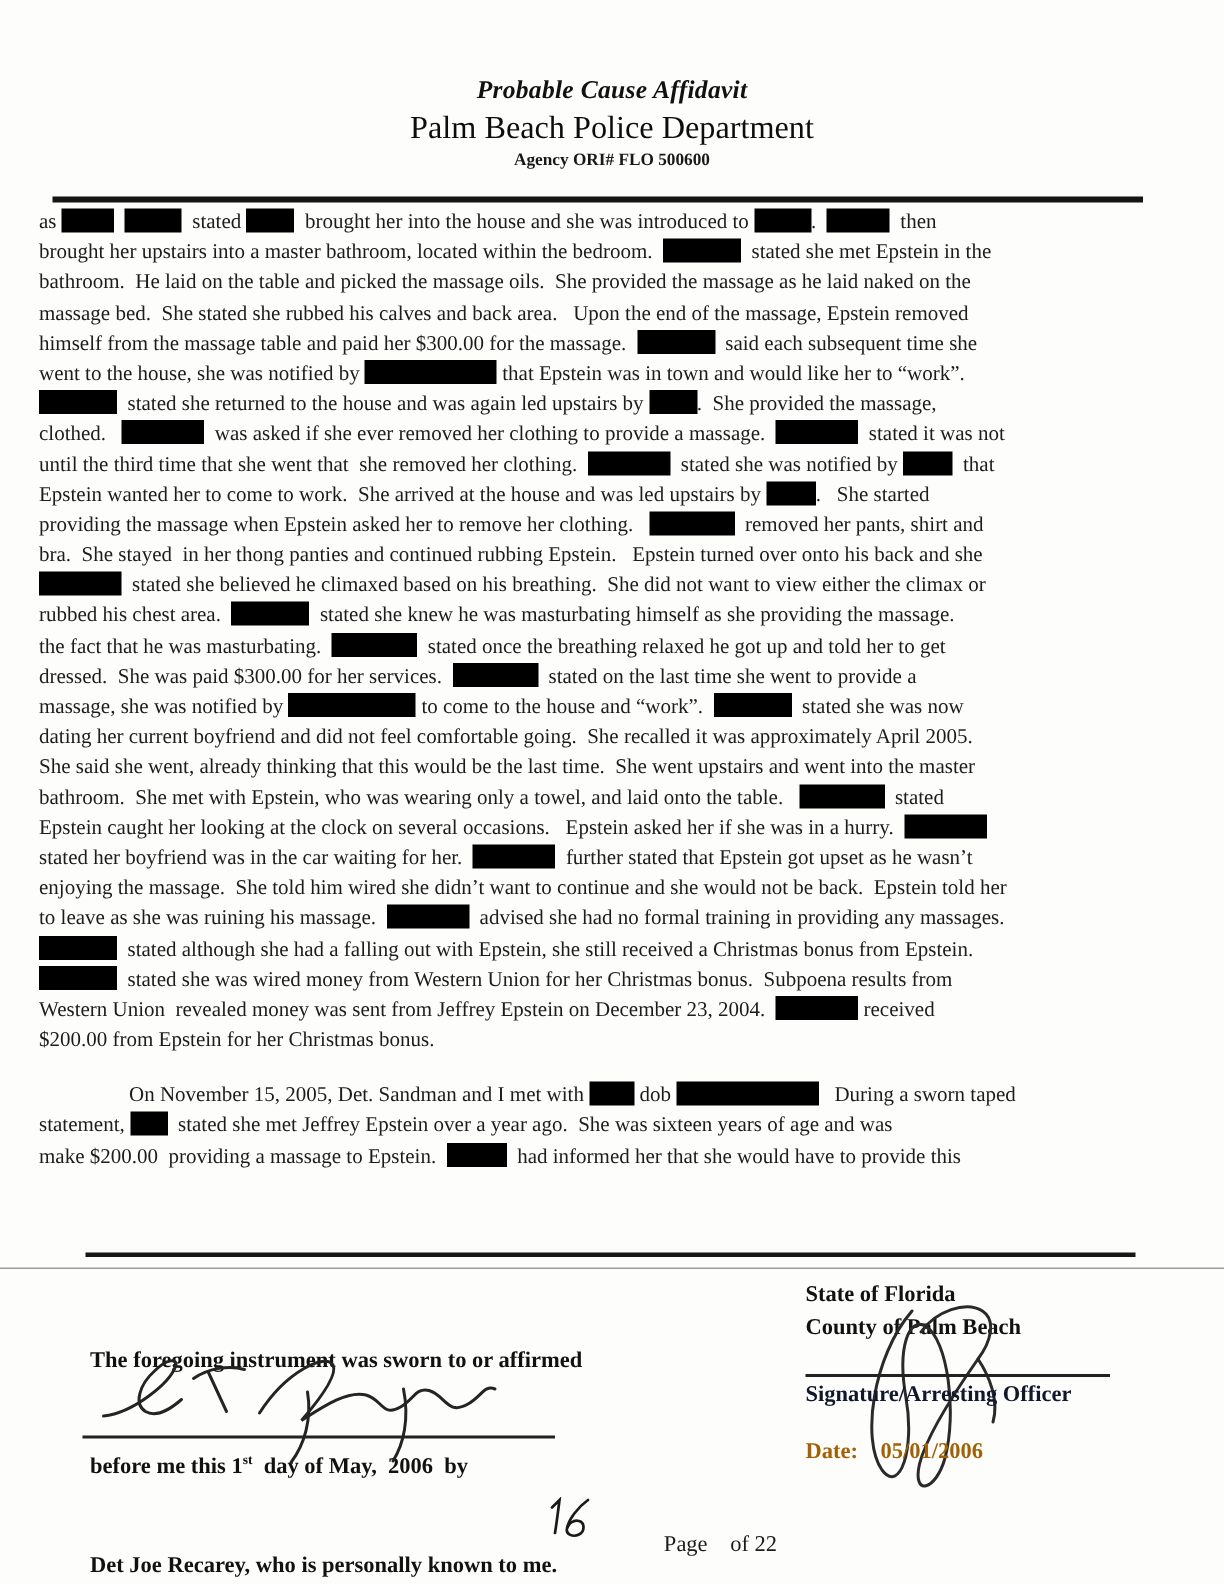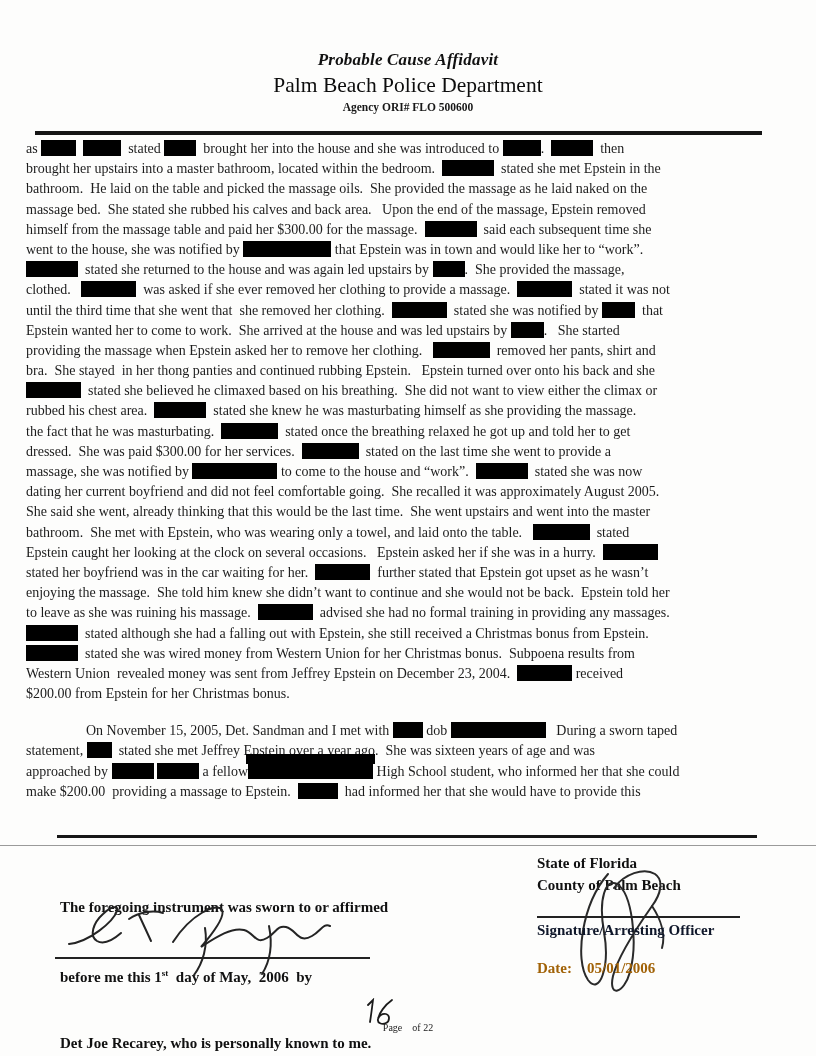--- a/index.html
+++ b/index.html
@@ -43,21 +43,21 @@
   .sig-svg{position:absolute;pointer-events:none;}
   .sig-left-svg{top:900px;left:55px;}
   .sig-right-svg{top:868px;left:548px;}
   .sig-line-left{position:absolute;top:957px;left:55px;width:315px;height:2px;background:#222;}
   .sig-line-right{position:absolute;top:916px;left:537px;width:203px;height:2px;background:#222;}
   .sig-label{position:absolute;font-weight:700;font-size:15px;color:#0f172a;}
   .sig-label-left{top:962px;left:57px;}
   .sig-label-right{top:922px;left:537px;}
   .date-row{position:absolute;top:960px;left:537px;font-weight:700;font-size:15px;color:#a16207;white-space:pre;text-align:right;}
   
-  .pagenum{position:absolute;top:1022px;left:298px;width:220px;text-align:center;font-size:10px;color:#1b1b1b;white-space:pre;}
+  .pagenum{position:absolute;top:1022px;left:298px;width:220px;text-align:right;font-size:15px;color:#1b1b1b;white-space:pre;}
   .hand-16{position:absolute;top:998px;left:362px;}
 </style>
 </head>
 <body>
 
 <div class="page">
 
   <div class="doc-header">
     <div class="doc-title">Probable Cause Affidavit</div>
     <div class="doc-dept">Palm Beach Police Department</div>
@@ -77,35 +77,34 @@
       <div class="line">clothed.   <span class="redact" style="width: 55px;"></span>  was asked if she ever removed her clothing to provide a massage.  <span class="redact" style="width: 55px;"></span>  stated it was not</div>
       <div class="line">until the third time that she went that  she removed her clothing.  <span class="redact" style="width: 55px;"></span>  stated she was notified by <span class="redact" style="width: 33px;"></span>  that</div>
       <div class="line">Epstein wanted her to come to work.  She arrived at the house and was led upstairs by <span class="redact" style="width: 33px;"></span>.   She started</div>
       <div class="line">providing the massage when Epstein asked her to remove her clothing.   <span class="redact" style="width: 57px;"></span>  removed her pants, shirt and</div>
       <div class="line">bra.  She stayed  in her thong panties and continued rubbing Epstein.   Epstein turned over onto his back and she</div>
       <div class="line"><span class="redact" style="width: 55px;"></span>  stated she believed he climaxed based on his breathing.  She did not want to view either the climax or</div>
       <div class="line">rubbed his chest area.  <span class="redact" style="width: 52px;"></span>  stated she knew he was masturbating himself as she providing the massage.</div>
       <div class="line">the fact that he was masturbating.  <span class="redact" style="width: 57px;"></span>  stated once the breathing relaxed he got up and told her to get</div>
       <div class="line">dressed.  She was paid $300.00 for her services.  <span class="redact" style="width: 57px;"></span>  stated on the last time she went to provide a</div>
       <div class="line">massage, she was notified by <span class="redact" style="width: 85px;"></span> to come to the house and “work”.  <span class="redact" style="width: 52px;"></span>  stated she was now</div>
-      <div class="line">dating her current boyfriend and did not feel comfortable going.  She recalled it was approximately August 2005.</div>
+      <div class="line">dating her current boyfriend and did not feel comfortable going.  She recalled it was approximately April 2005.</div>
       <div class="line">She said she went, already thinking that this would be the last time.  She went upstairs and went into the master</div>
       <div class="line">bathroom.  She met with Epstein, who was wearing only a towel, and laid onto the table.   <span class="redact" style="width: 57px;"></span>  stated</div>
       <div class="line">Epstein caught her looking at the clock on several occasions.   Epstein asked her if she was in a hurry.  <span class="redact" style="width: 55px;"></span></div>
       <div class="line">stated her boyfriend was in the car waiting for her.  <span class="redact" style="width: 55px;"></span>  further stated that Epstein got upset as he wasn’t</div>
-      <div class="line">enjoying the massage.  She told him knew she didn’t want to continue and she would not be back.  Epstein told her</div>
+      <div class="line">enjoying the massage.  She told him wired she didn’t want to continue and she would not be back.  Epstein told her</div>
       <div class="line">to leave as she was ruining his massage.  <span class="redact" style="width: 55px;"></span>  advised she had no formal training in providing any massages.</div>
       <div class="line"><span class="redact" style="width: 52px;"></span>  stated although she had a falling out with Epstein, she still received a Christmas bonus from Epstein.</div>
       <div class="line"><span class="redact" style="width: 52px;"></span>  stated she was wired money from Western Union for her Christmas bonus.  Subpoena results from</div>
       <div class="line">Western Union  revealed money was sent from Jeffrey Epstein on December 23, 2004.  <span class="redact" style="width: 55px;"></span> received</div>
       <div class="line">$200.00 from Epstein for her Christmas bonus.</div>
       <div class="para-gap"></div>
       <div class="line indent">On November 15, 2005, Det. Sandman and I met with <span class="redact" style="width: 30px;"></span> dob <span class="redact" style="width: 95px;"></span>   During a sworn taped</div>
       <div class="line">statement, <span class="redact" style="width: 25px;"></span>  stated she met Jeffrey Epstein over a year ago.  She was sixteen years of age and was</div>
-      <div class="line">approached by <span class="redact" style="width: 42px;"></span> <span class="redact" style="width: 42px;"></span> a fellow<span class="redact tall" style="width: 125px;"></span> High School student, who informed her that she could</div>
       <div class="line">make $200.00  providing a massage to Epstein.  <span class="redact" style="width: 40px;"></span>  had informed her that she would have to provide this</div>
     </div>
 
   <div class="footer-sep-thick"></div>
   <div class="footer-sep-thin"></div>
 
   <div class="attestation">
     <div>The foregoing instrument was sworn to or affirmed</div>
     <div><span>before me this 1</span><sup>st</sup><span>  day of May,  2006  by</span></div>
     <div>Det Joe Recarey, who is personally known to me.</div>

